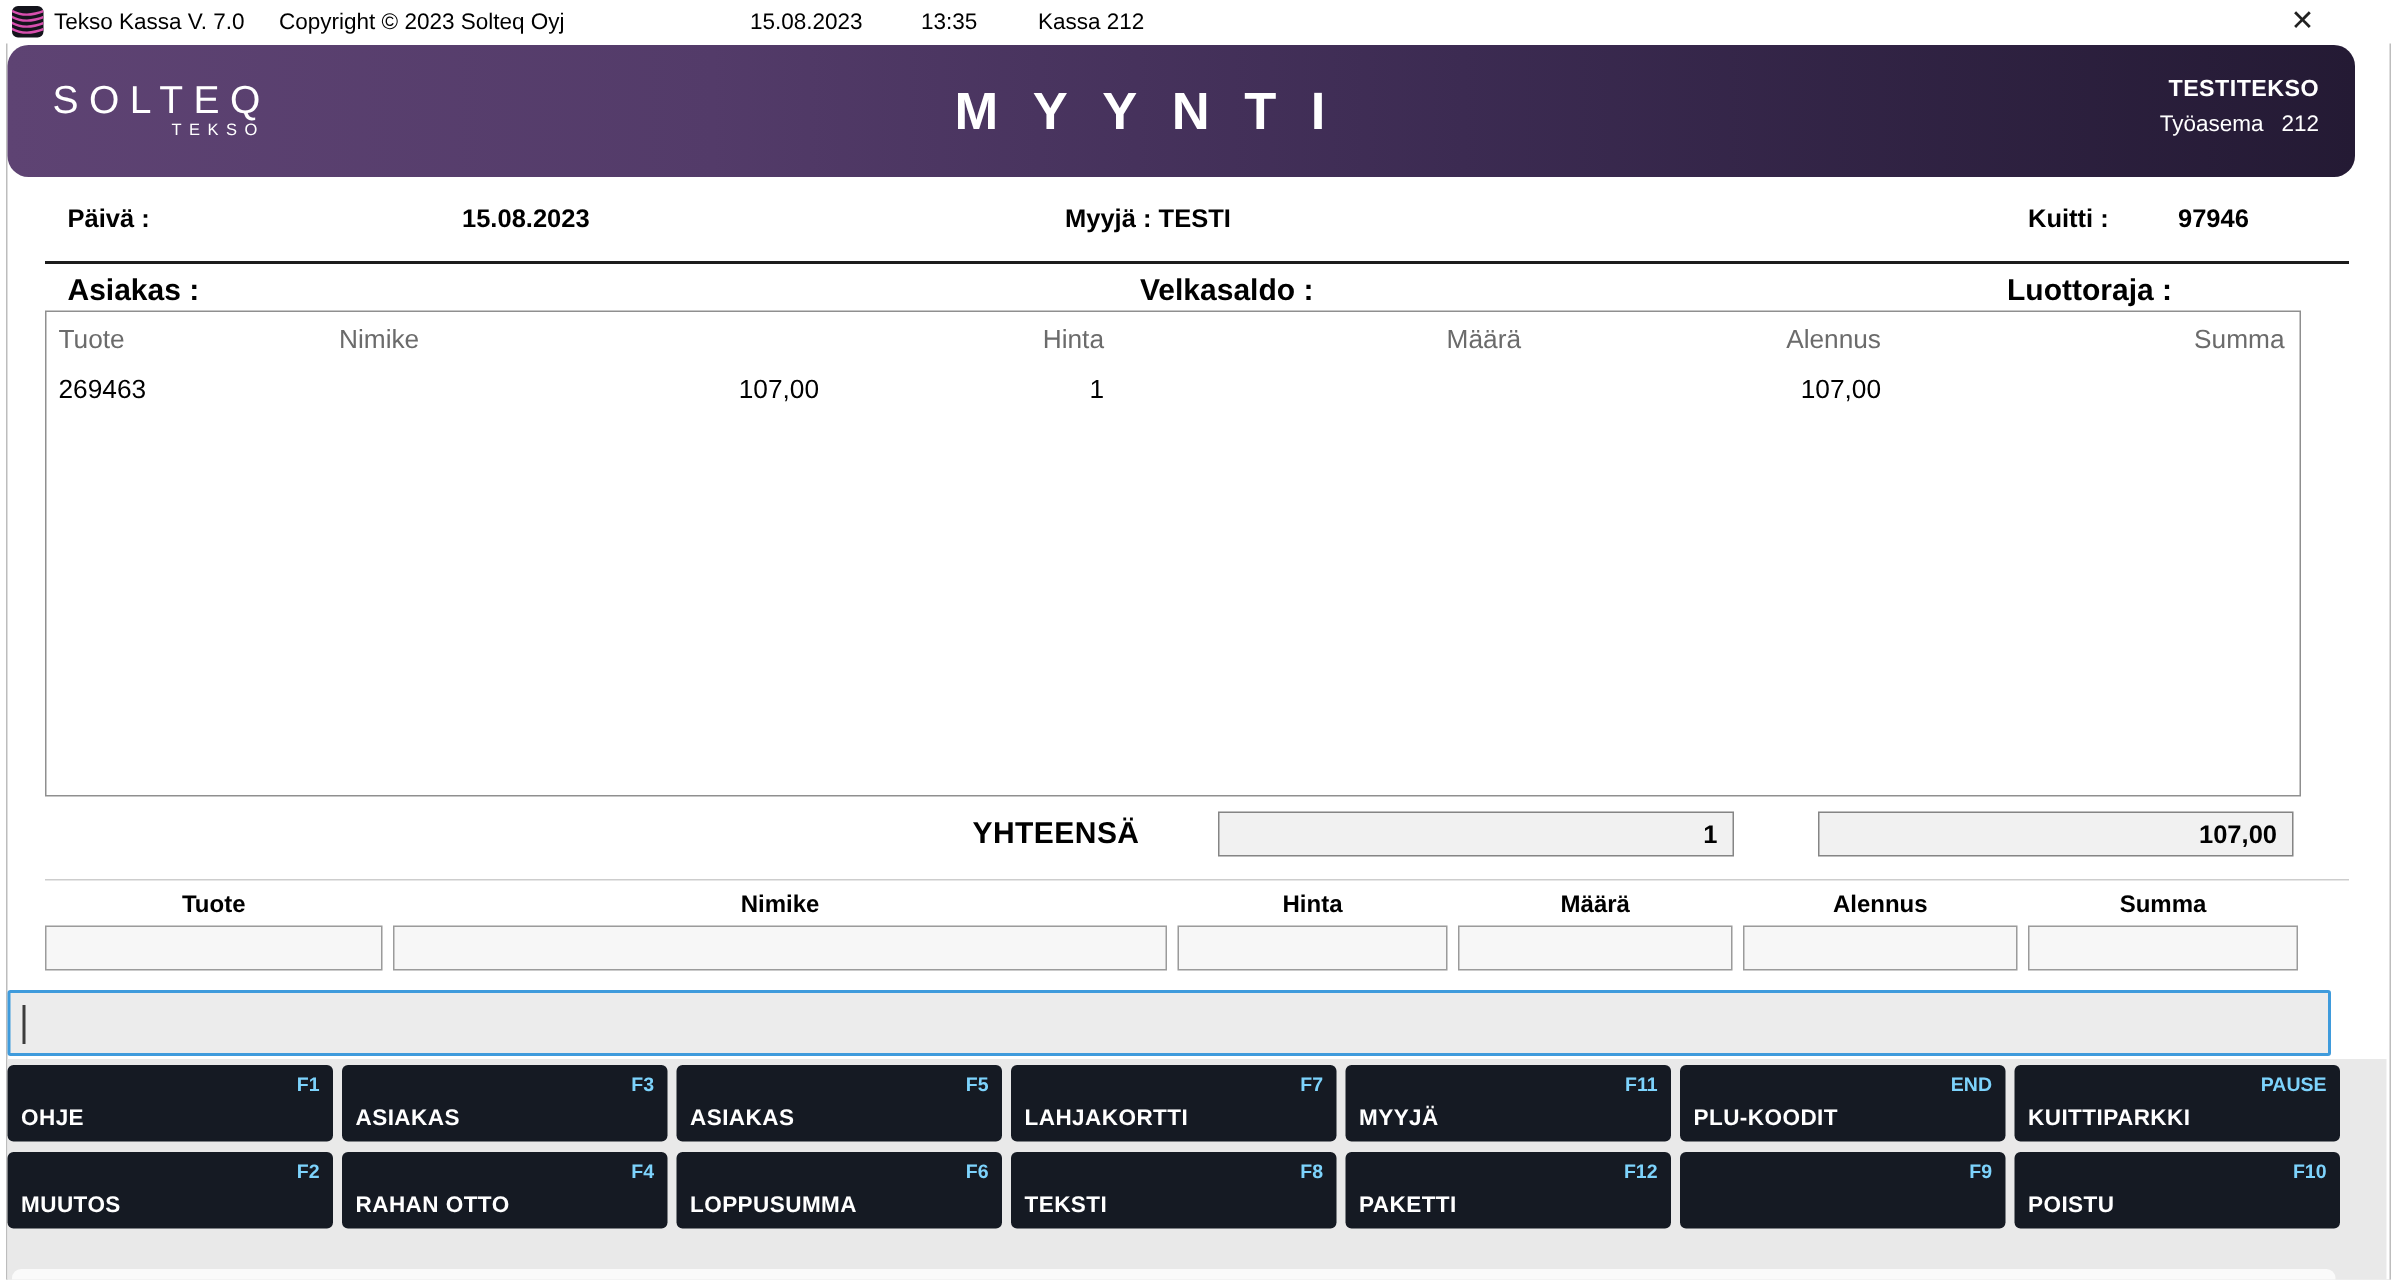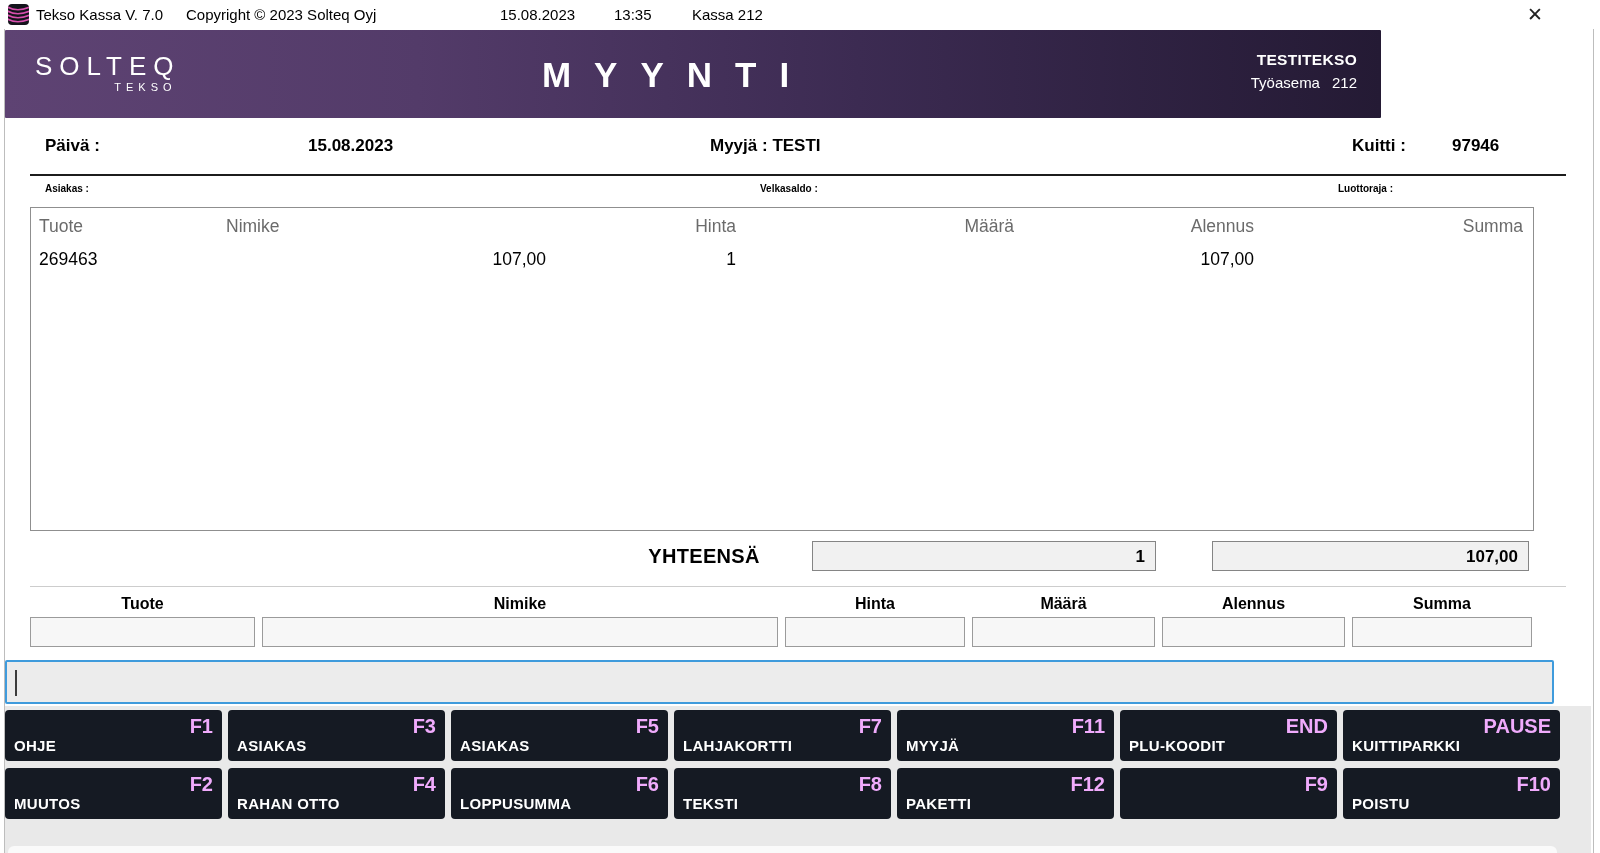--- a/index.html
+++ b/index.html
@@ -16,42 +16,42 @@
   .titlebar span{position:absolute;top:6px;font-size:15px;white-space:nowrap;}
   .app-icon{position:absolute;left:8px;top:4px;width:21px;height:21px;border-radius:4px;background:#14141c;overflow:hidden;}
   .tb-title{left:36px;}
   .tb-copy{left:186px;}
   .tb-date{left:500px;}
   .tb-time{left:614px;}
   .tb-kassa{left:692px;}
   .tb-close{position:absolute;left:1518px;top:2px;width:34px;height:26px;
     font-size:19px;font-weight:300;text-align:center;line-height:26px;color:#222;cursor:pointer;}
   
-  .header{position:absolute;left:5px;top:30px;width:1376px;height:88px;border-radius:1px;
+  .header{position:absolute;left:5px;top:30px;width:1565px;height:88px;border-radius:14px;
     background:linear-gradient(to right,#5e4373 0%,#533b69 30%,#3c2b52 62%,#241a34 100%);}
   .logo{position:absolute;left:30px;top:23px;color:#fff;}
   .logo-top{font-size:26px;font-weight:500;letter-spacing:7px;line-height:26px;}
   .logo-sub{font-size:11px;font-weight:400;letter-spacing:5px;text-align:right;margin-top:2px;padding-right:4px;}
   .header-title{position:absolute;left:0;top:25px;width:100%;text-align:center;color:#fff;
     font-size:35px;font-weight:700;letter-spacing:23px;text-indent:12px;margin-left:-22px;}
   .header-right{position:absolute;right:24px;top:21px;text-align:right;color:#fff;}
   .header-right .store{font-size:15.5px;font-weight:700;letter-spacing:.3px;}
   .header-right .ws{font-size:15px;margin-top:5px;}
   .header-right .ws b{font-weight:400;margin-left:12px;}
   
   .lbl{position:absolute;font-weight:700;white-space:nowrap;}
   .r1{top:136px;font-size:17px;}
   .paiva-l{left:45px;}
   .paiva-v{left:308px;}
   .myyja{left:710px;font-weight:700;}
   .myyja .val{font-weight:600;}
   .kuitti-l{left:1352px;text-align:right;}
   .kuitti-v{left:1452px;}
   .hr1{position:absolute;left:30px;top:174px;width:1536px;height:2px;background:#1c1c1c;}
-  .r2{top:183px;font-size:10px;}
+  .r2{top:183px;font-size:20px;}
   .asiakas{left:45px;}
   .velkasaldo{left:760px;}
   .luottoraja{left:1338px;}
   
   .table{position:absolute;left:30px;top:207px;width:1502px;height:322px;
     border:1px solid #8f8f8f;background:#fff;}
   .trow{display:grid;grid-template-columns:187px 338px 190px 278px 240px 1fr;align-items:center;}
   .trow .c{padding:0 10px 0 8px;white-space:nowrap;overflow:hidden;}
   .trow .num{text-align:right;padding-right:10px;}
   .thead{height:37px;color:#6b6b6b;font-size:17.5px;}
@@ -70,21 +70,21 @@
   .e-box{position:absolute;top:617px;height:30px;border:1px solid #9b9b9b;background:#f7f7f7;
     box-sizing:border-box;font-size:16px;padding:0 6px;font-family:"Liberation Sans",sans-serif;}
   
   .command{position:absolute;left:5px;top:660px;width:1549px;height:44px;
     border:2px solid #3f9bdc;background:#ececec;box-sizing:border-box;border-radius:2px;}
   .caret{position:absolute;left:8px;top:8px;width:2px;height:26px;background:#3c3c3c;}
   
   .btn-zone{position:absolute;left:5px;top:706px;width:1586px;height:147px;background:#e9e9e9;}
   .fbtn{position:absolute;width:217px;height:51px;background:#151a23;border-radius:4px;cursor:pointer;}
   .fbtn .flabel{position:absolute;left:9px;bottom:7px;color:#ffffff;font-weight:700;font-size:15px;letter-spacing:.3px;white-space:nowrap;}
-  .fbtn .fkey{position:absolute;right:9px;top:5px;color:#f0abfc;font-weight:700;font-size:20px;}
+  .fbtn .fkey{position:absolute;right:9px;top:5px;color:#7dd3fc;font-weight:700;font-size:13px;}
   .row1{top:710px;}
   .row2{top:768px;}
   .bcol0{left:5px;}.bcol1{left:228px;}.bcol2{left:451px;}.bcol3{left:674px;}
   .bcol4{left:897px;}.bcol5{left:1120px;}.bcol6{left:1343px;}
   .bottom-bar{position:absolute;left:8px;top:846px;width:1549px;height:8px;
     background:#fafafa;border-radius:6px 6px 0 0;}
 </style>
 </head>
 <body>
 

